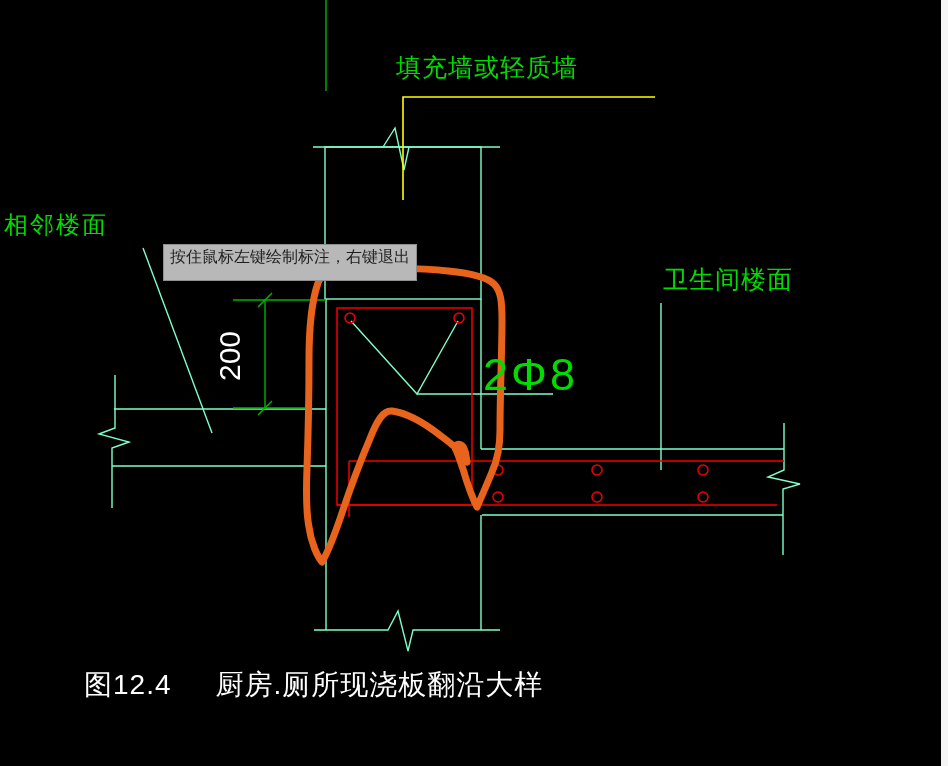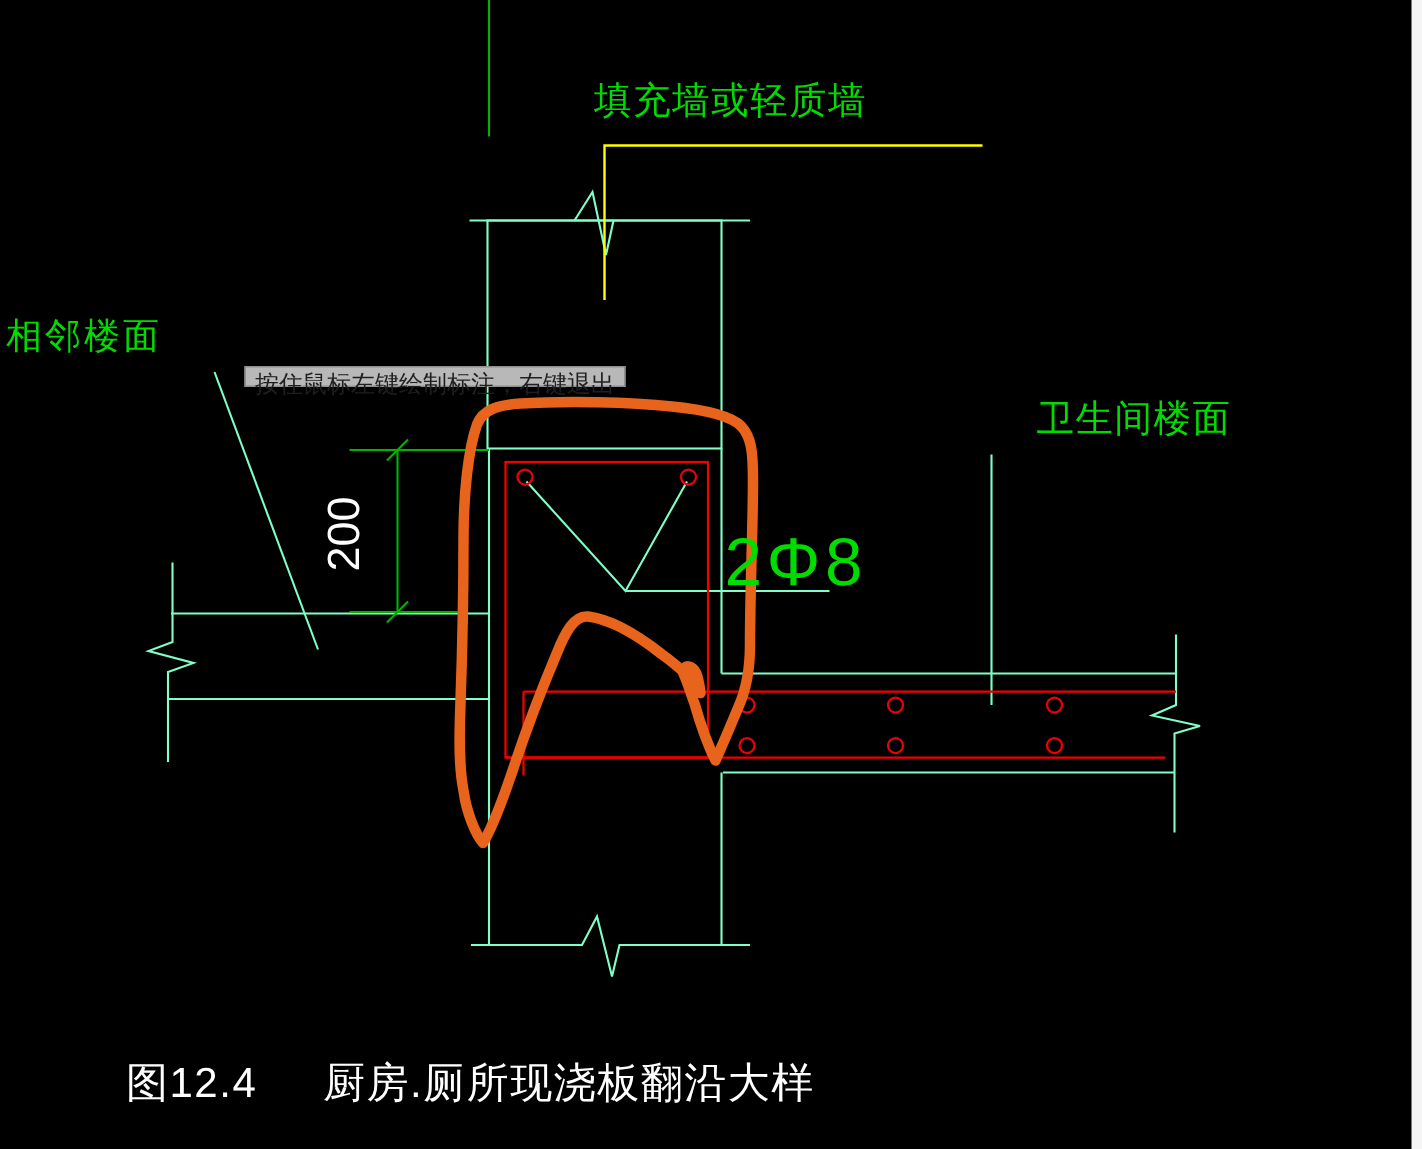--- a/index.html
+++ b/index.html
@@ -13,34 +13,34 @@
   .gn{stroke:var(--c-dimension_green,#00b400);stroke-width:1.4;fill:none;}
   .yl{stroke:var(--c-leader_yellow,#ffff00);stroke-width:1.6;fill:none;}
   .rd{stroke:var(--c-rebar_red,#f00000);stroke-width:1.5;fill:none;}
   .or{stroke:var(--c-annotation_orange,#e8641c);stroke-width:7;fill:none;
       stroke-linecap:round;stroke-linejoin:round;}
   .hatchline{stroke:var(--c-hatch,#fff);stroke-width:1.1;}
   .lbl{position:absolute;color:var(--c-label_green,#00dc00);
        white-space:pre;line-height:1.2;}
   .lbl-top{left:396px;top:52px;font-size:25px;letter-spacing:1px;text-align:center;}
   .lbl-adj{left:4px;top:211px;font-size:24px;letter-spacing:2px;}
-  .lbl-bath{left:663px;top:264px;font-size:25px;letter-spacing:1px;margin-left:28px;}
+  .lbl-bath{left:663px;top:264px;font-size:25px;letter-spacing:1px;}
   .lbl-rebar{left:483px;top:348px;font-size:45px;letter-spacing:3px;}
   .dim-200{
     position:absolute;left:183px;top:341px;width:90px;height:30px;
     color:var(--c-dimension_text,#fff);font-size:30px;text-align:center;
     transform:rotate(-90deg);
   }
   .caption{
-    position:absolute;left:84px;top:703px;
+    position:absolute;left:84px;top:666px;
     color:var(--c-caption_text,#fff);font-size:28px;letter-spacing:1px;
     white-space:pre;
   }
   .tooltip{
-    position:absolute;left:163px;top:244px;height:14px;
+    position:absolute;left:163px;top:244px;height:37px;
     background:var(--c-tooltip_bg,#b8b8b8);color:var(--c-tooltip_text,#1f1f1f);
     font-size:16px;line-height:23px;padding:0 6px;white-space:pre;
     border:1px solid #8f8f8f;box-sizing:border-box;text-align:center;
   }
   .right-strip{
     position:absolute;right:0;top:0;width:7px;height:766px;
     background:var(--c-right_edge_strip,#f5f5f5);
   }
 </style>
 </head>

